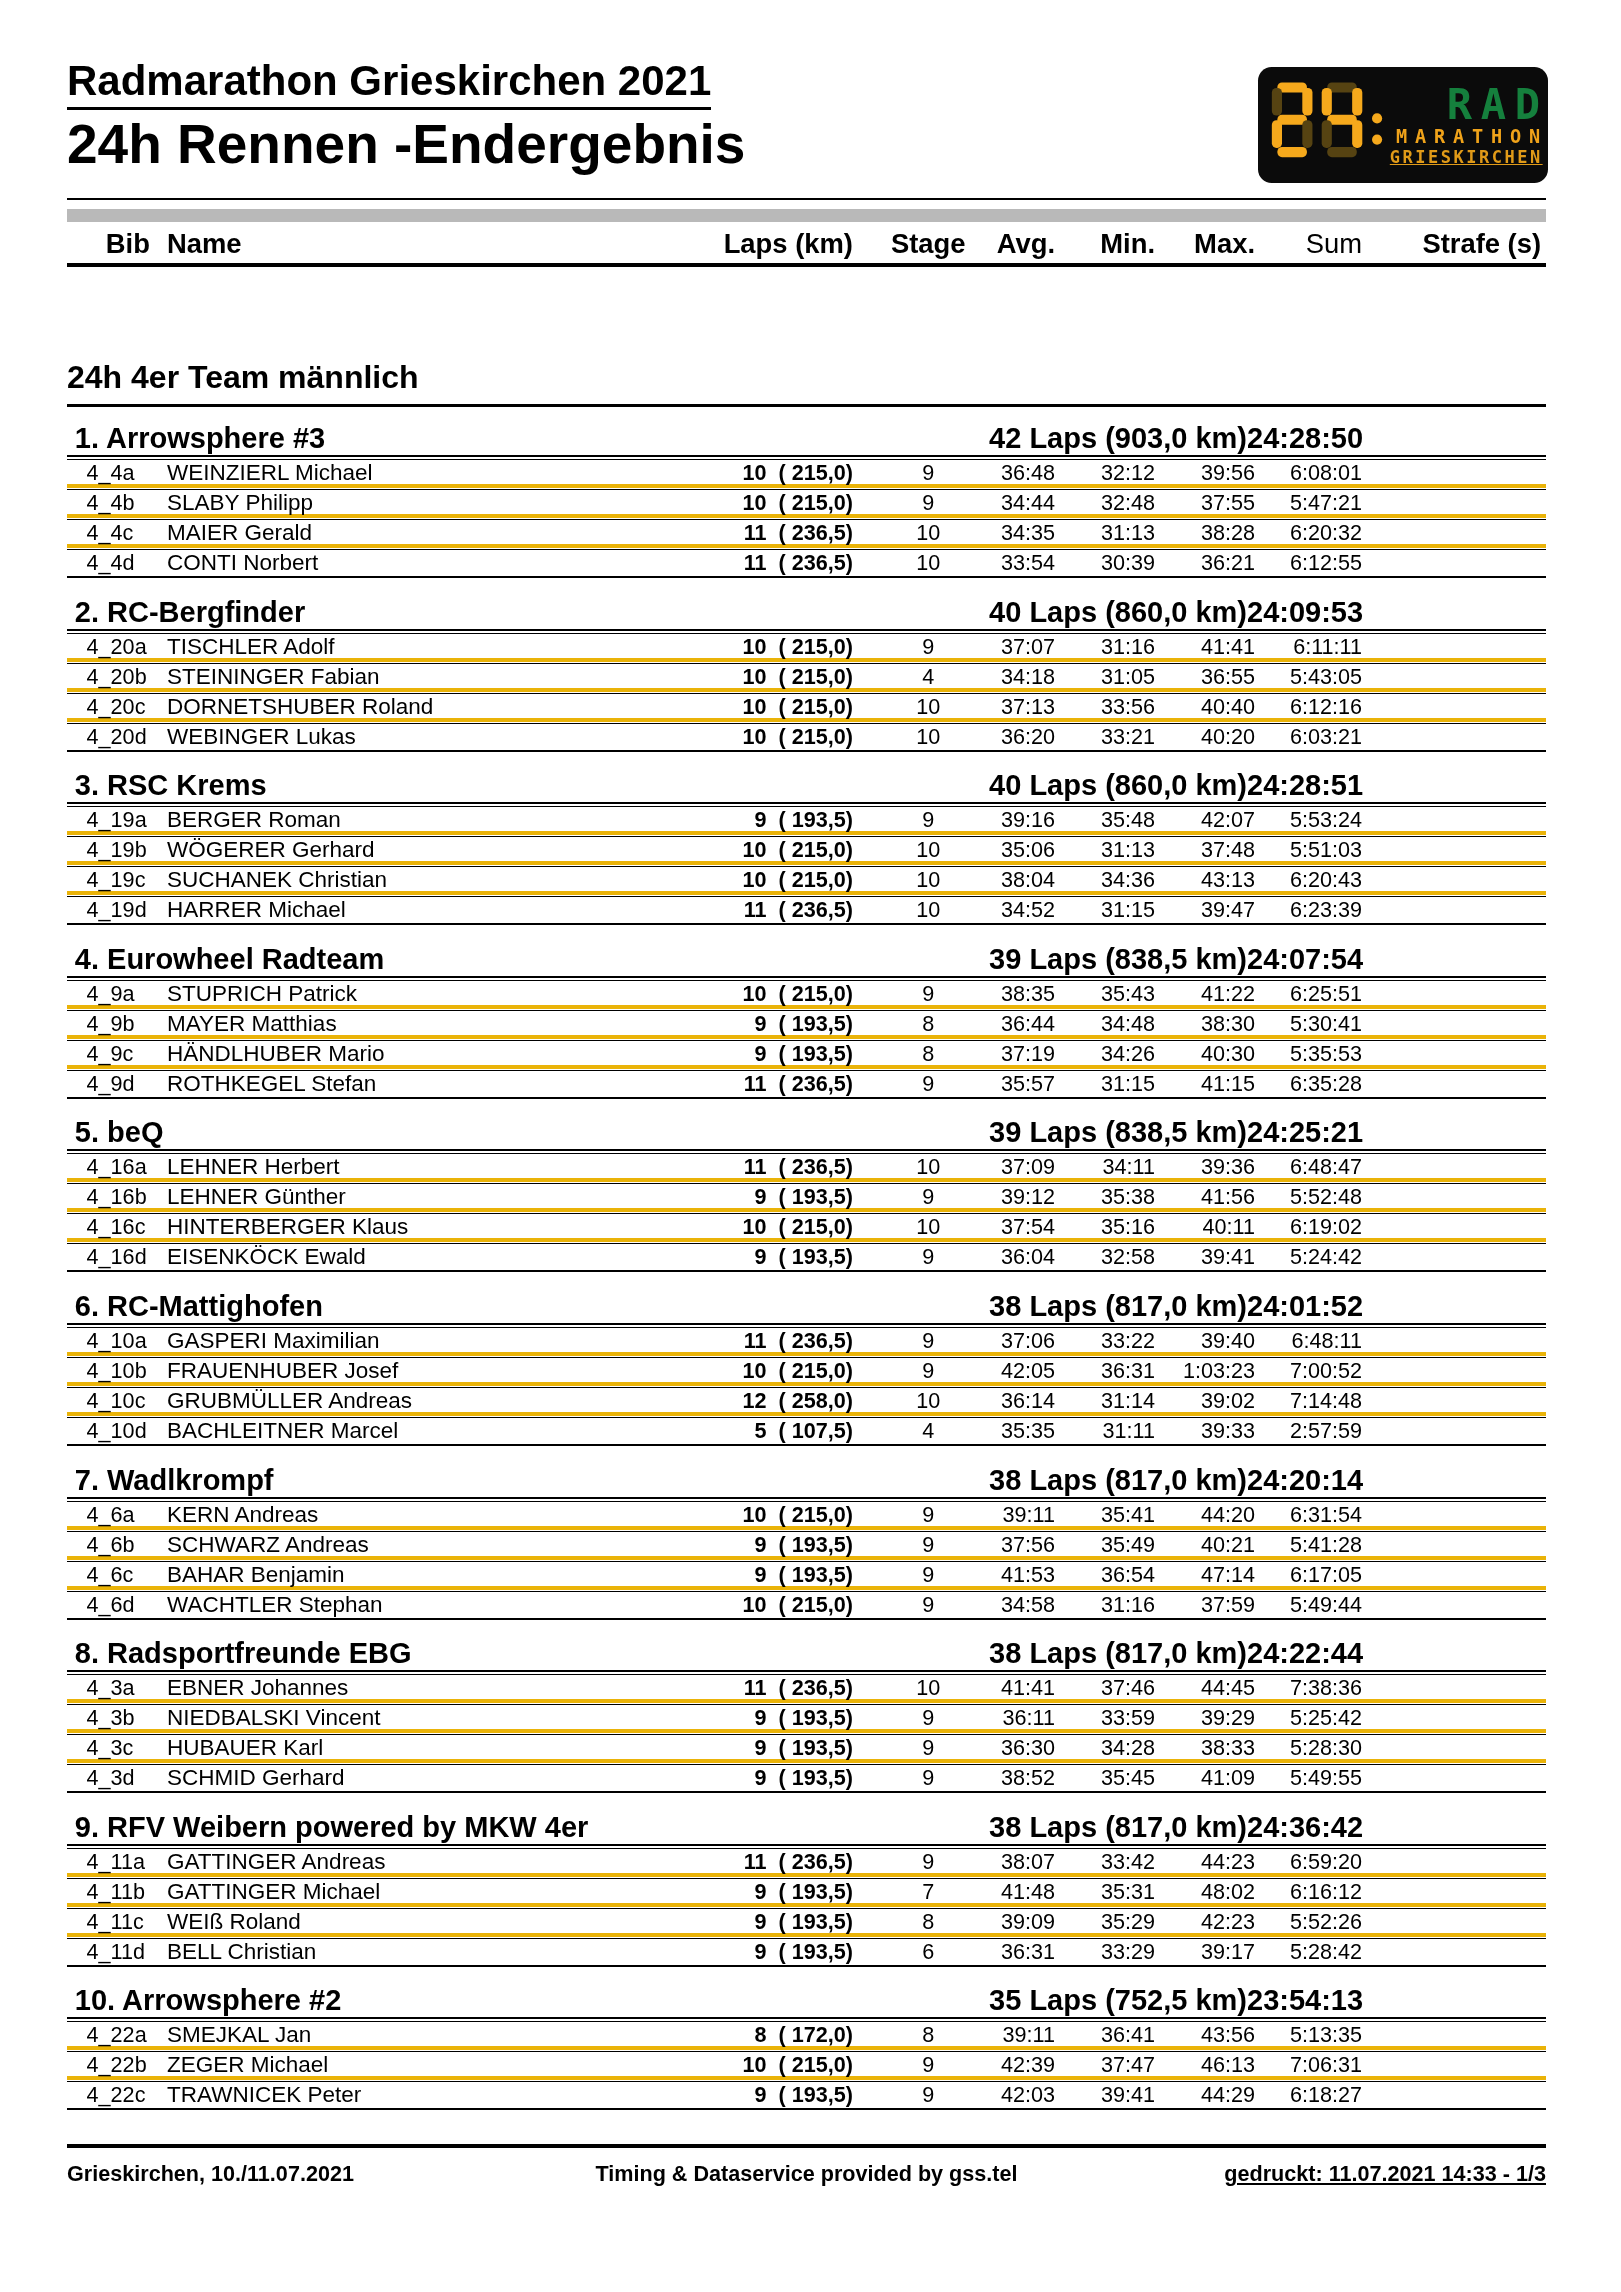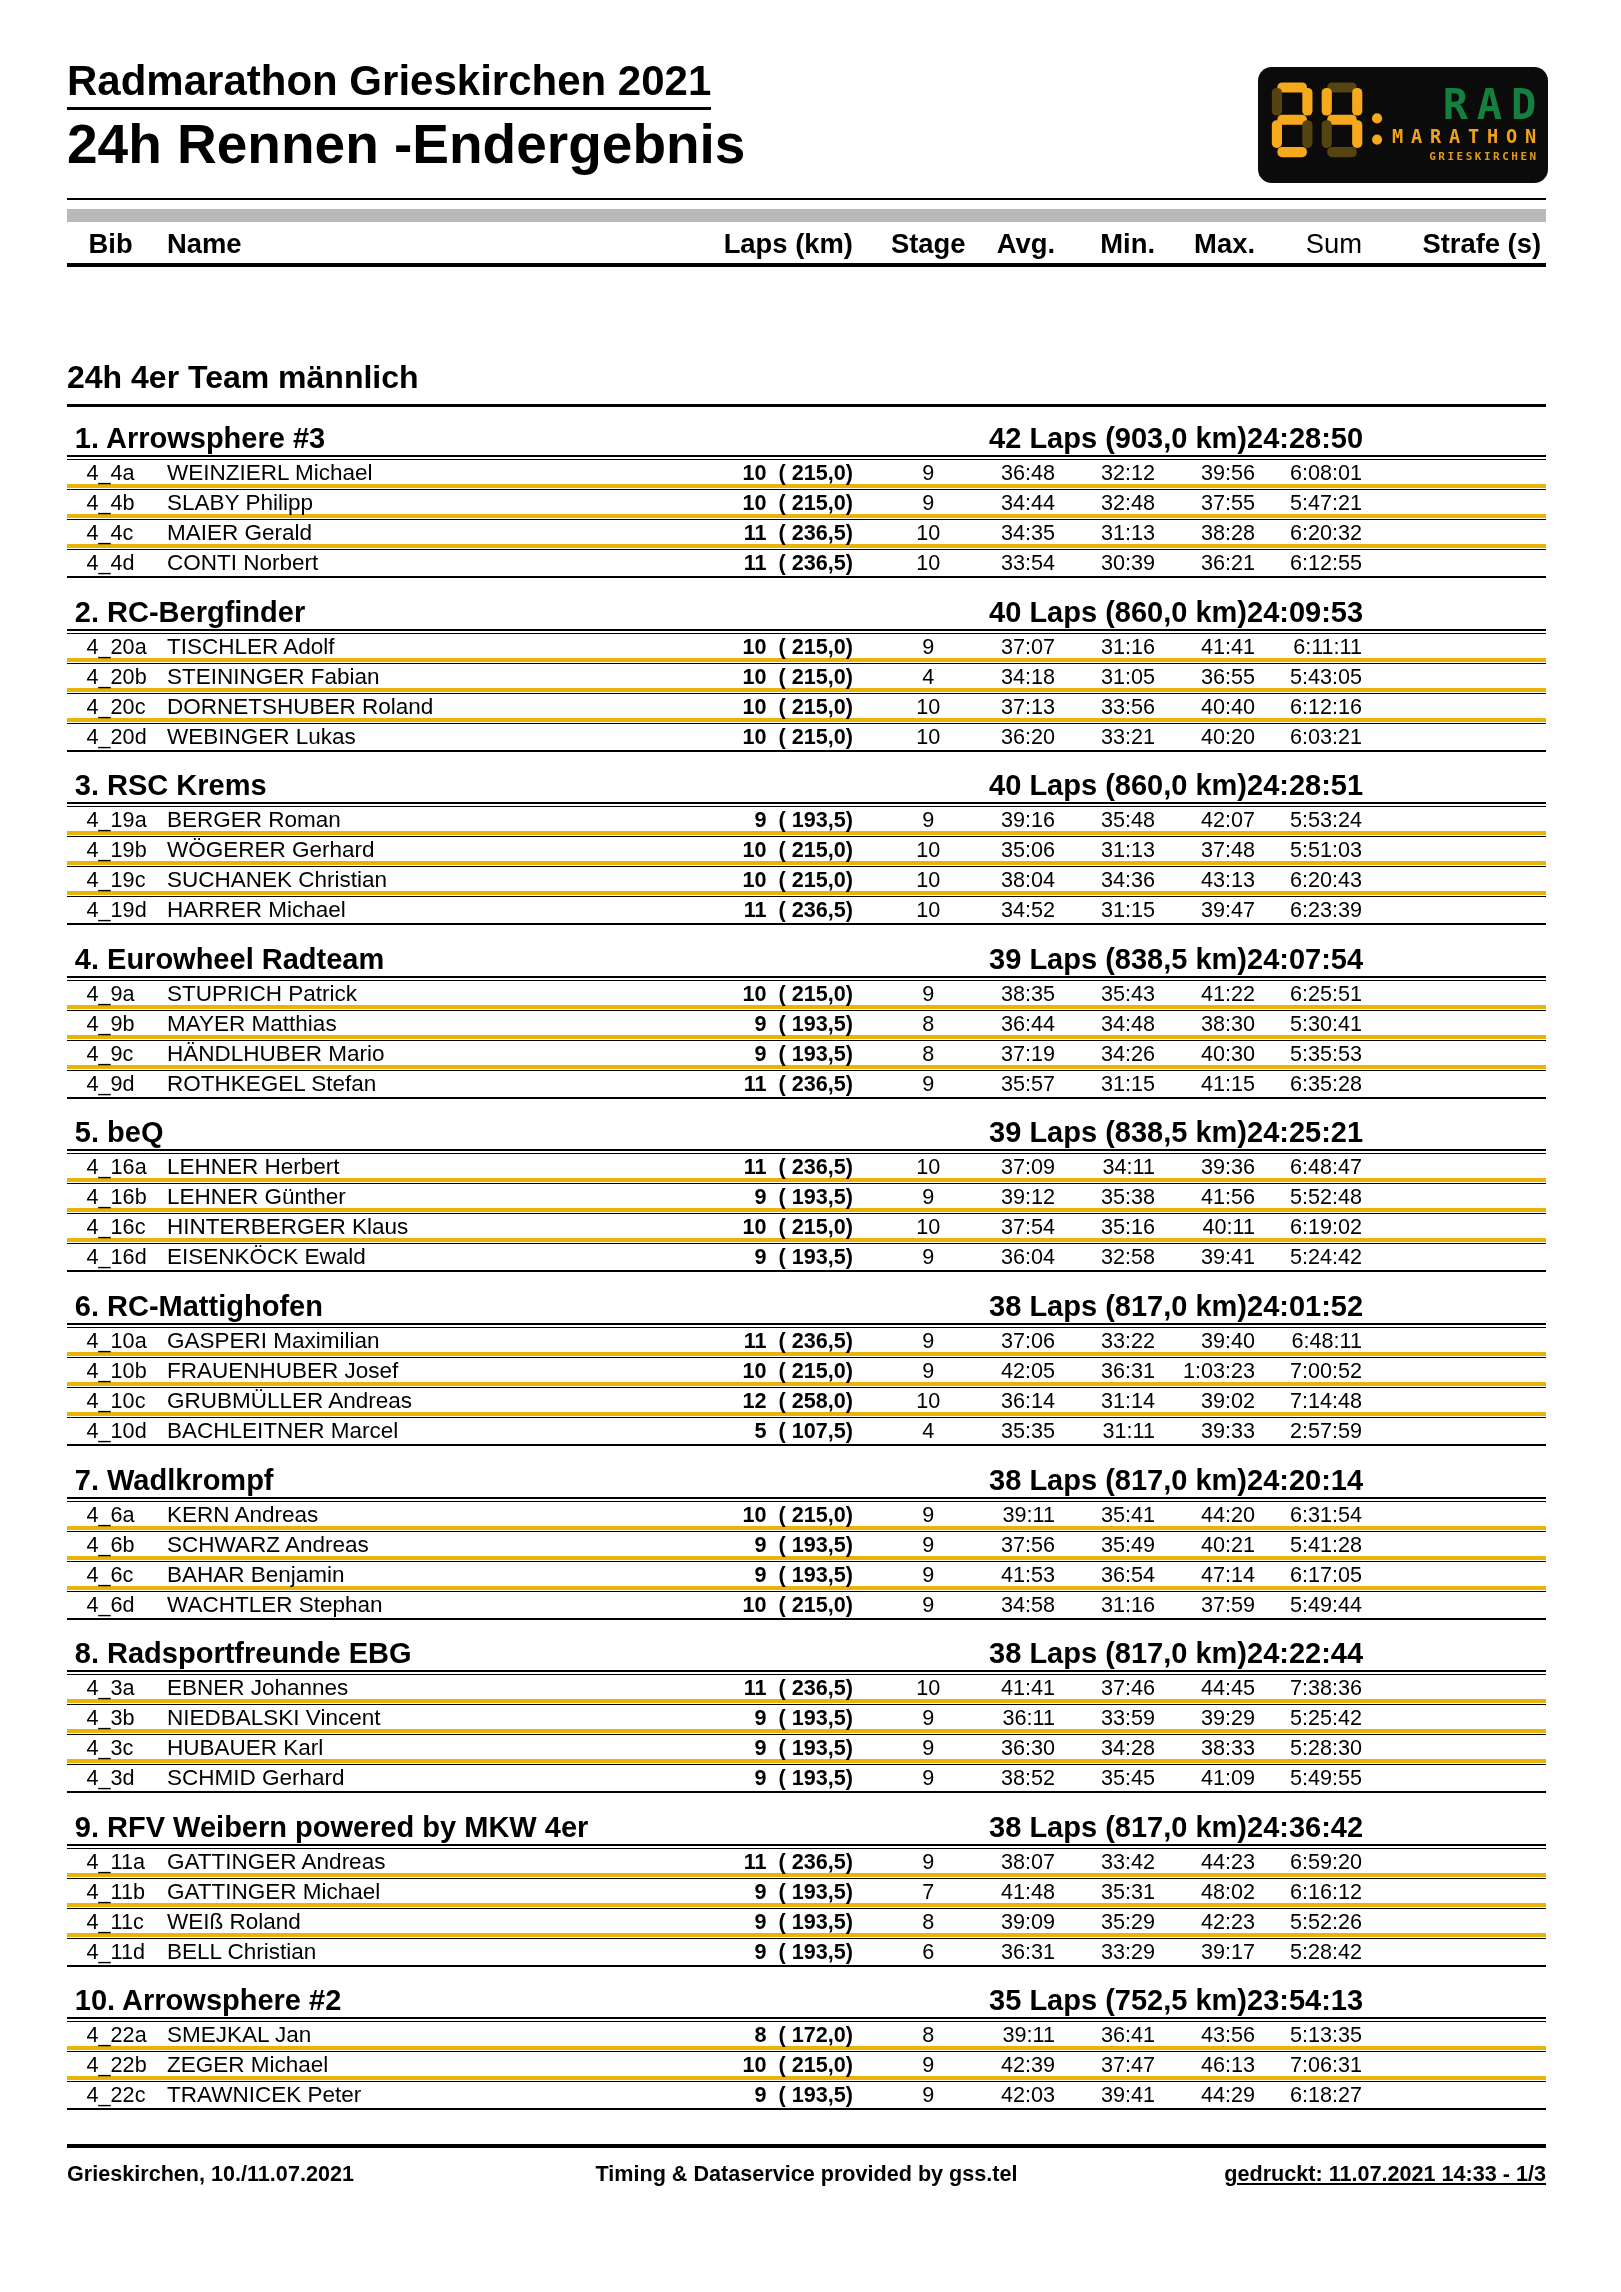--- a/index.html
+++ b/index.html
@@ -17,37 +17,37 @@
 
   .logo{
     position:absolute;top:67px;right:73px;width:290px;height:116px;
     background:#0b0b0b;border-radius:13.7px;display:flex;align-items:center;
     padding:0;box-sizing:border-box;
   }
   .logo-digits{margin-left:11.8px;flex:0 0 auto;}
   .logo-text{flex:1;text-align:right;padding-right:11.8px;font-family:"DejaVu Sans Mono",monospace;font-weight:bold;}
   .logo-rad{font-size:42px;line-height:43px;letter-spacing:8.8px;margin-right:-8.8px;}
   .logo-marathon{font-size:18.6px;line-height:22.5px;letter-spacing:7.8px;margin-right:-7.8px;}
-  .logo-gries{font-size:11px;line-height:18.6px;letter-spacing:2.5px;margin-right:-2.5px;}
+  .logo-gries{font-size:17px;line-height:18.6px;letter-spacing:2.5px;margin-right:-2.5px;text-decoration:underline;}
 
   .toprule{height:2.9px;background:#000;margin-top:32px;}
   .graybar{height:12.7px;background:#b9b9b9;margin-top:8.8px;}
 
   
   .grid{display:grid;grid-template-columns:100px 500px 186px 127px 75px 100px 100px 107px 1fr;}
   .c-bib{padding-left:19.6px;}
   .c-laps{text-align:right;white-space:pre;font-weight:bold;}
   .c-stage{text-align:center;padding-left:23.5px;}
   .c-avg,.c-min,.c-max{text-align:right;}
   .c-sum{text-align:right;font-weight:normal;}
   .c-strafe{text-align:right;padding-right:4.9px;}
 
   .colheader{font-size:27.4px;font-weight:bold;line-height:33px;margin-top:4.9px;
              padding-bottom:2.9px;border-bottom:4.9px solid #000;}
-  .colheader .c-bib{padding-left:21.6px;}
+  .colheader .c-bib{padding-left:21.6px;text-align:center;}
 
   .section-title{font-size:32px;font-weight:bold;line-height:35px;margin-top:93px;}
   .section-rule{height:3.9px;background:#000;margin-top:8.8px;}
 
   
   .teams{margin-top:16.7px;}
   .team-block{margin-bottom:19.6px;}
   .team-header{display:grid;grid-template-columns:1fr auto 157px 142px;
                font-size:29px;font-weight:bold;line-height:29px;
                padding:0 0 2px 7.8px;border-bottom:2px solid #000;box-sizing:border-box;height:33px;}

